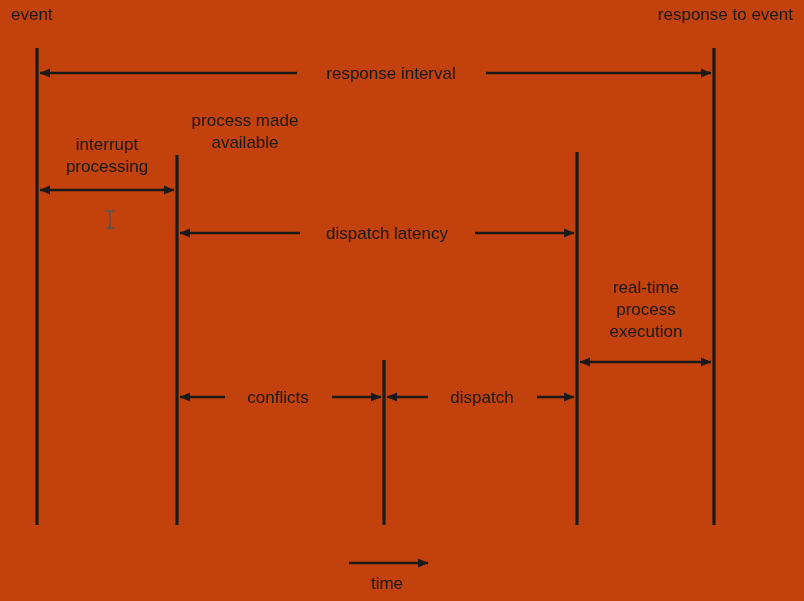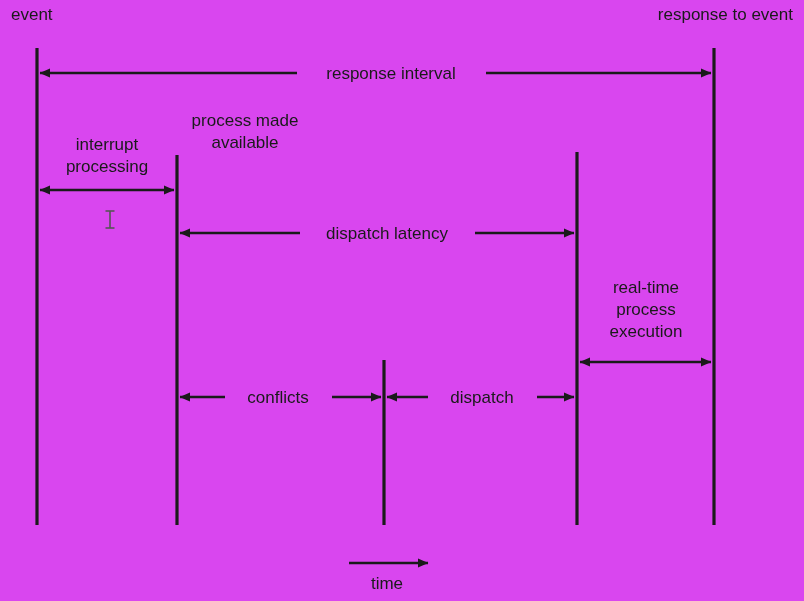--- a/index.html
+++ b/index.html
@@ -9,21 +9,21 @@
     background: #ffffff;
   }
   body {
     font-family: "Liberation Sans", sans-serif;
     color: #1a1a1a;
   }
   #diagram-root {
     position: relative;
     width: 804px;
     height: 601px;
-    background: #d946ef;
+    background: #c2410c;
     overflow: hidden;
   }
   svg.diagram-canvas {
     position: absolute;
     left: 0;
     top: 0;
     width: 804px;
     height: 601px;
     display: block;
   }

